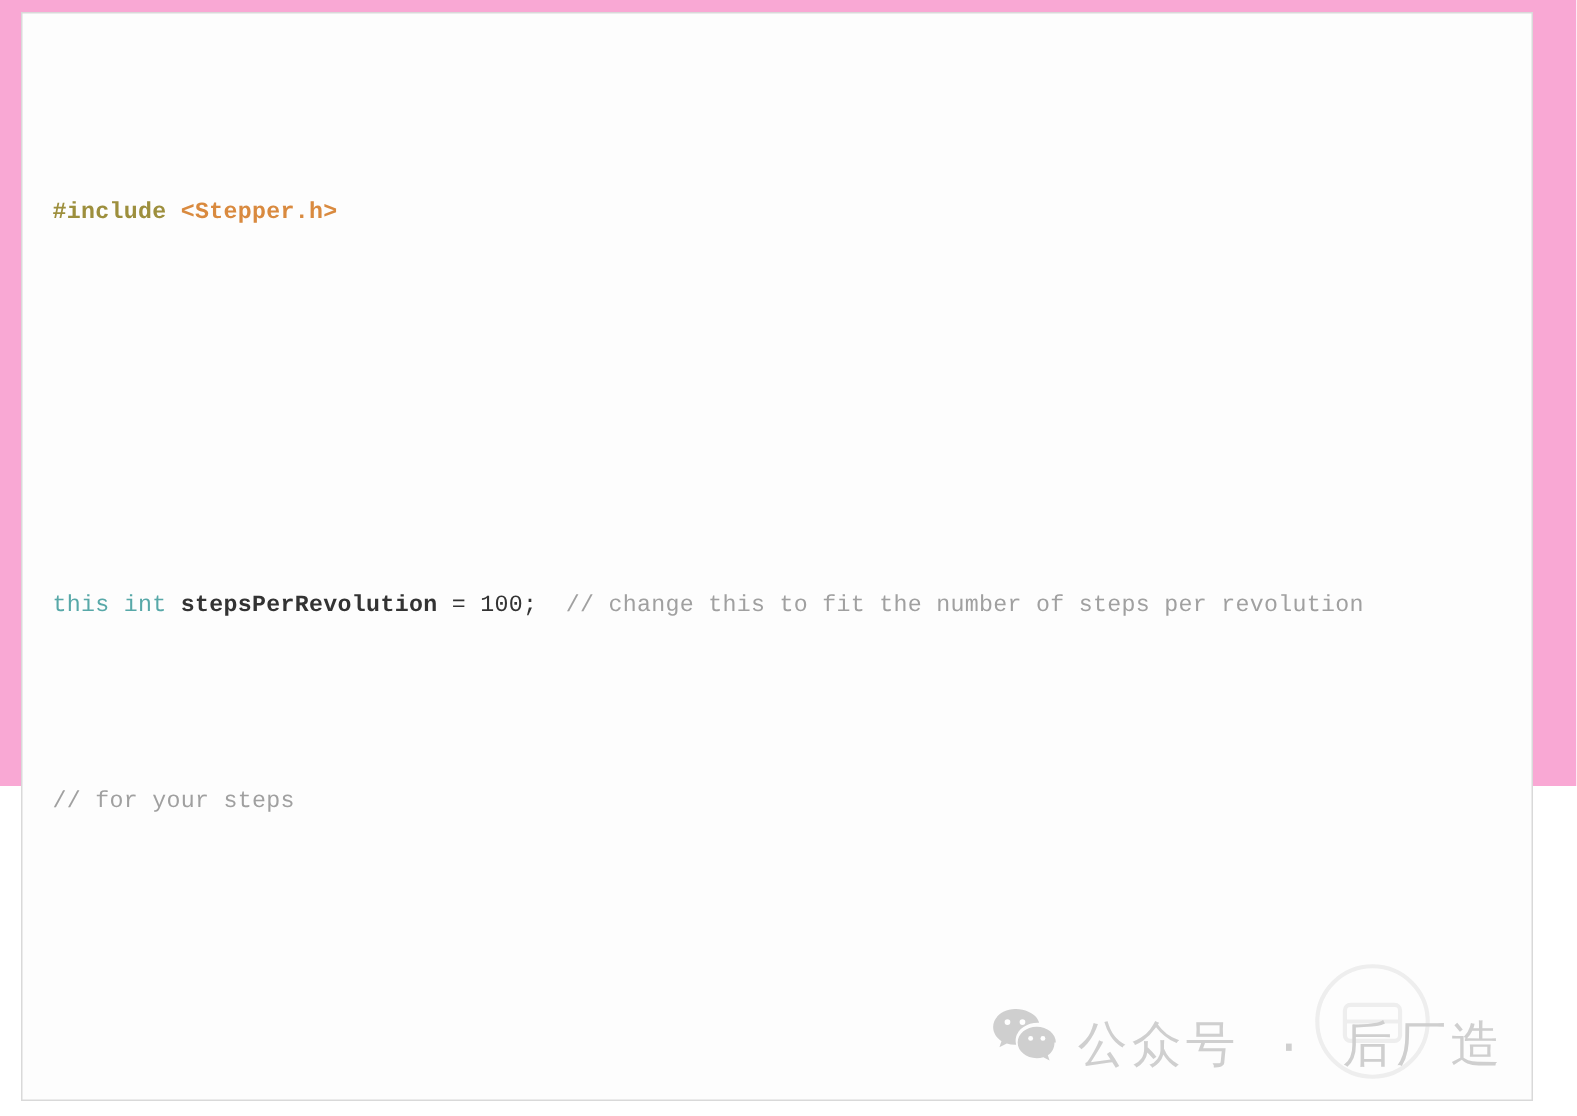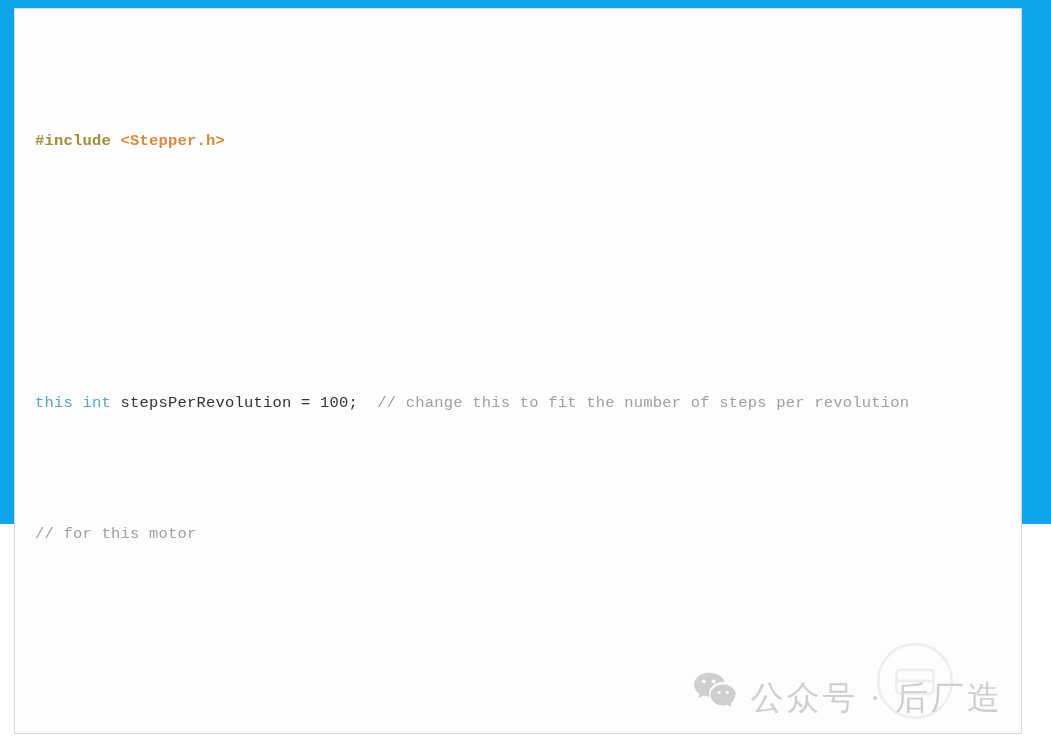--- a/index.html
+++ b/index.html
@@ -11,21 +11,21 @@
     width: 1051px;
     height: 744px;
     overflow: hidden;
     font-family: "Liberation Mono", "DejaVu Sans Mono", monospace;
   }
 
   #page {
     position: relative;
     width: 1051px;
     height: 524px;
-    background: #0ea5e9;
+    background: #f9a8d4;
   }
 
   
   #code-card {
     position: absolute;
     left: 14px;
     top: 8px;
     width: 1008px;
     height: 726px;
     box-sizing: border-box;
@@ -51,39 +51,39 @@
     display: block;
     height: 26.2px;
     white-space: pre;
   }
 
   
   .t-pre   { color: #9d8f3d; font-weight: bold; }   
   .t-kw    { color: #57a8a8; }                      
   .t-num   { color: #333333; }
   .t-cmt   { color: #a0a0a0; }
-  .t-id    { color: #333333; font-weight: normal; }
+  .t-id    { color: #333333; font-weight: bold; }
   .t-plain { color: #333333; }
   .t-str   { color: #d98a3f; font-weight: bold; }
 
   
   #watermark {
     position: absolute;
     right: 18px;
     bottom: 18px;
     display: flex;
     align-items: center;
     gap: 14px;
     opacity: 1;
     pointer-events: none;
     user-select: none;
   }
   #wm-logo { width: 44px; height: 40px; position: relative; flex: 0 0 auto; }
   #wm-text {
-    font-family: Liberation Serif, serif;
+    font-family: Liberation Mono, monospace;
     font-size: 33px;
     color: #cfcfcf;
     letter-spacing: 3px;
     line-height: 1;
     white-space: nowrap;
     margin-top: 18px;
   }
   #wm-seal {
     position: absolute;
     right: 60px;
@@ -106,21 +106,21 @@
       
       <span class="ln"><span class="t-pre">#include</span><span class="t-plain"> </span><span class="t-str">&lt;Stepper.h&gt;</span></span>
 
       
       <span class="ln"> </span>
 
       
       <span class="ln"><span class="t-kw">this</span> <span class="t-kw">int</span> <span class="t-id">stepsPerRevolution</span><span class="t-plain"> = </span><span class="t-num">100;</span><span class="t-plain">  </span><span class="t-cmt">// change this to fit the number of steps per revolution</span></span>
 
       
-      <span class="ln"><span class="t-cmt">// for this motor</span></span>
+      <span class="ln"><span class="t-cmt">// for your steps</span></span>
 
       
       <span class="ln"> </span>
       
       
 
       
       
 
       

